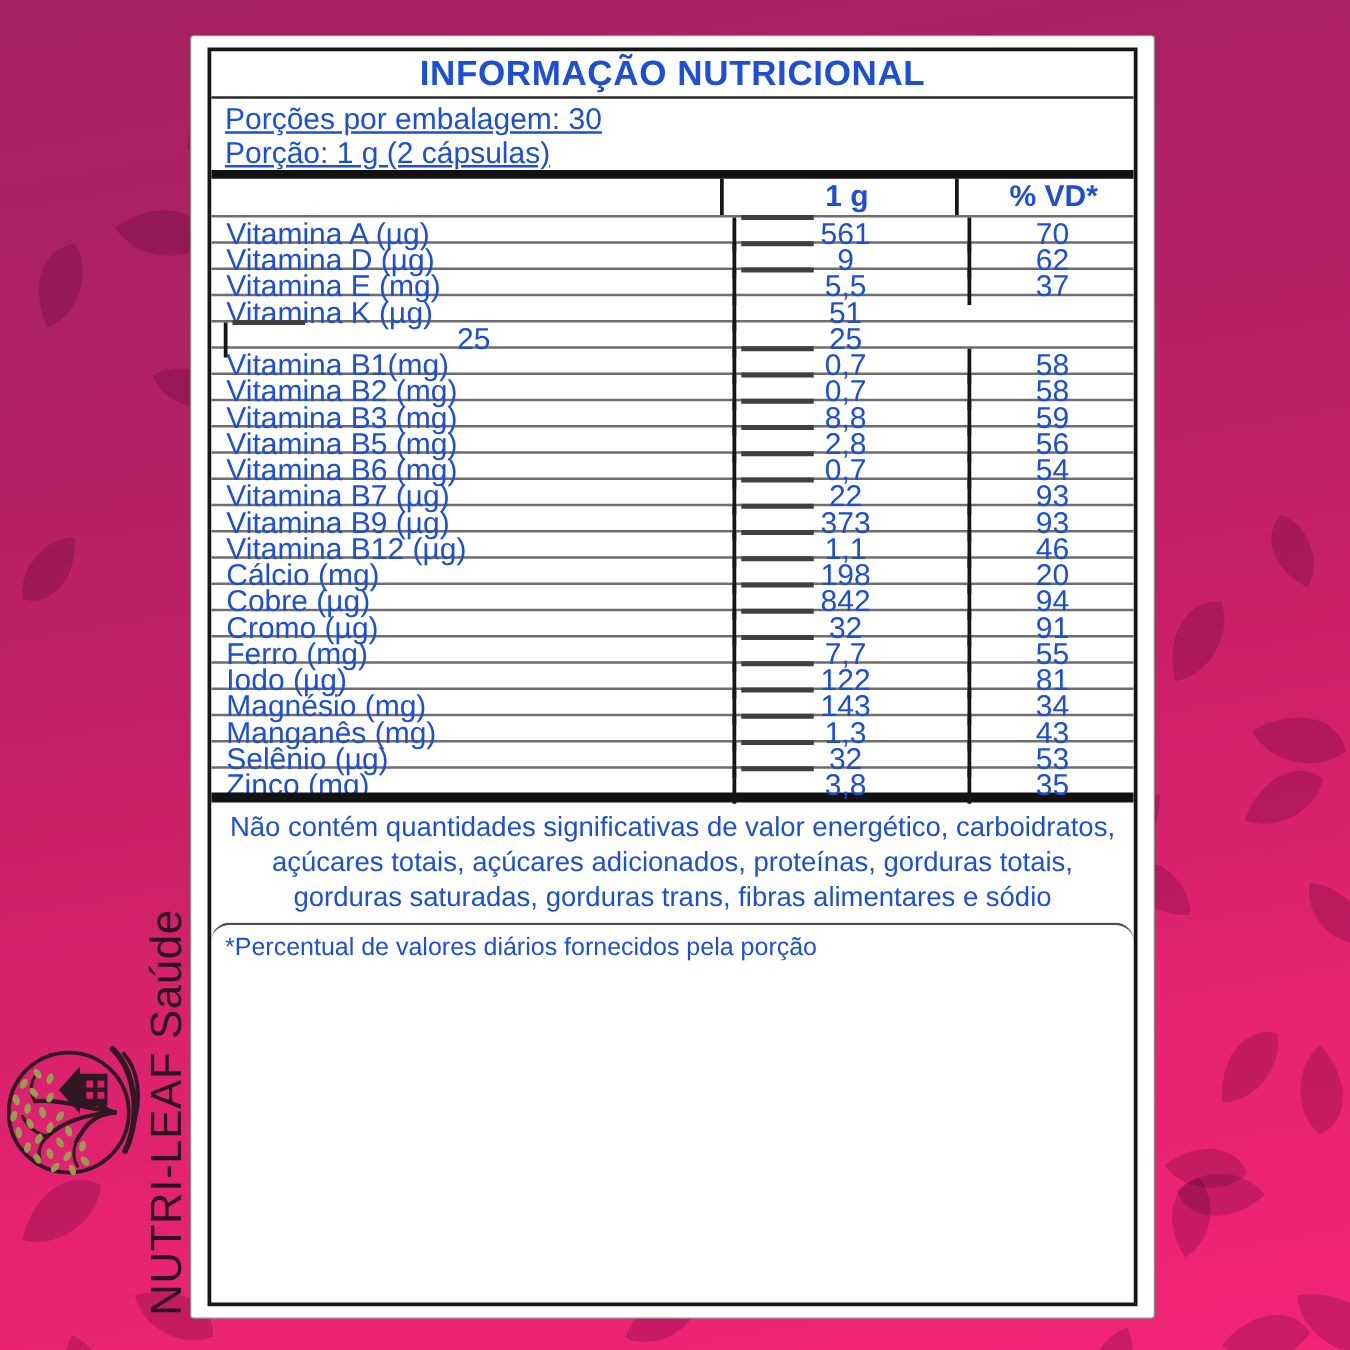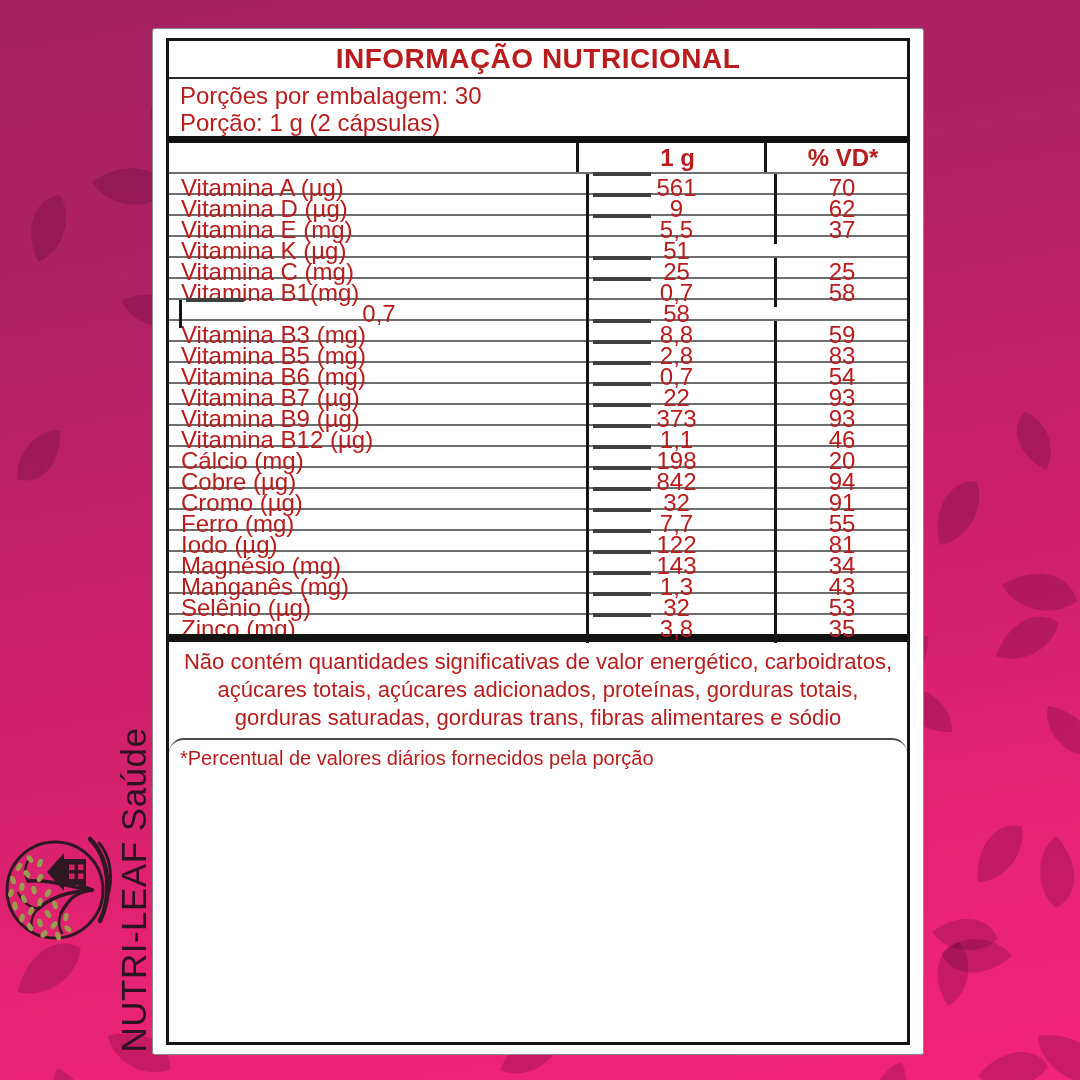--- a/index.html
+++ b/index.html
@@ -12,28 +12,28 @@
 
   
   .panel{
     position:absolute;left:152px;top:28px;width:772px;height:1027px;
     background:#ffffff;border:1px solid #8c8c8c;border-radius:3px;z-index:1;
     box-sizing:border-box;
   }
   .inner{
     position:absolute;left:13px;top:9px;right:13px;bottom:9px;
     border:3px solid #161616;box-sizing:border-box;overflow:hidden;
-    display:flex;flex-direction:column;color:#b91c1c;
+    display:flex;flex-direction:column;color:#1d4ed8;
   }
   .title-row{
     height:38px;flex:0 0 38px;border-bottom:2px solid #2a2a2a;
     display:flex;align-items:center;justify-content:center;
     font-size:28px;font-weight:bold;letter-spacing:.5px;box-sizing:border-box;
   }
-  .portions{flex:0 0 56px;padding:3px 11px 0;font-size:24px;line-height:27px;box-sizing:border-box;}
+  .portions{flex:0 0 56px;padding:3px 11px 0;font-size:24px;line-height:27px;box-sizing:border-box;text-decoration:underline;}
   .thickbar{flex:0 0 7px;background:#121212;}
   .thickbar2{flex:0 0 8px;background:#121212;}
   .grid{display:grid;grid-template-columns:407px 188px 1fr;}
   .header-row{flex:0 0 29px;font-weight:bold;font-size:24px;box-sizing:border-box;}
   .th{display:flex;align-items:center;justify-content:center;box-sizing:border-box;}
   .th.amount,.th.dv{border-left:3px solid #161616;padding-left:12px;}
   .rows{flex:0 0 auto;}
   .tr{height:21px;border-top:2px solid #6e6e6e;box-sizing:border-box;}
   .td{display:flex;align-items:center;box-sizing:border-box;font-size:24px;}
   .td.nutrient{padding-left:12px;justify-content:flex-start;}
@@ -125,42 +125,42 @@
           <div class="tr grid">
             <div class="td nutrient">Vitamina E (mg)</div>
             <div class="td amount">5,5</div>
             <div class="td dv">37</div>
           </div>
           <div class="tr grid">
             <div class="td nutrient">Vitamina K (µg)</div>
             <div class="td dv">51</div>
           </div>
           <div class="tr grid">
-            <div class="td nutrient">Vitamina C (mg)</div>
             <div class="td amount">25</div>
             <div class="td dv">25</div>
           </div>
           <div class="tr grid">
             <div class="td nutrient">Vitamina B1(mg)</div>
             <div class="td amount">0,7</div>
             <div class="td dv">58</div>
           </div>
           <div class="tr grid">
+            <div class="td nutrient">Vitamina B2 (mg)</div>
             <div class="td amount">0,7</div>
             <div class="td dv">58</div>
           </div>
           <div class="tr grid">
             <div class="td nutrient">Vitamina B3 (mg)</div>
             <div class="td amount">8,8</div>
             <div class="td dv">59</div>
           </div>
           <div class="tr grid">
             <div class="td nutrient">Vitamina B5 (mg)</div>
             <div class="td amount">2,8</div>
-            <div class="td dv">83</div>
+            <div class="td dv">56</div>
           </div>
           <div class="tr grid">
             <div class="td nutrient">Vitamina B6 (mg)</div>
             <div class="td amount">0,7</div>
             <div class="td dv">54</div>
           </div>
           <div class="tr grid">
             <div class="td nutrient">Vitamina B7 (µg)</div>
             <div class="td amount">22</div>
             <div class="td dv">93</div>

